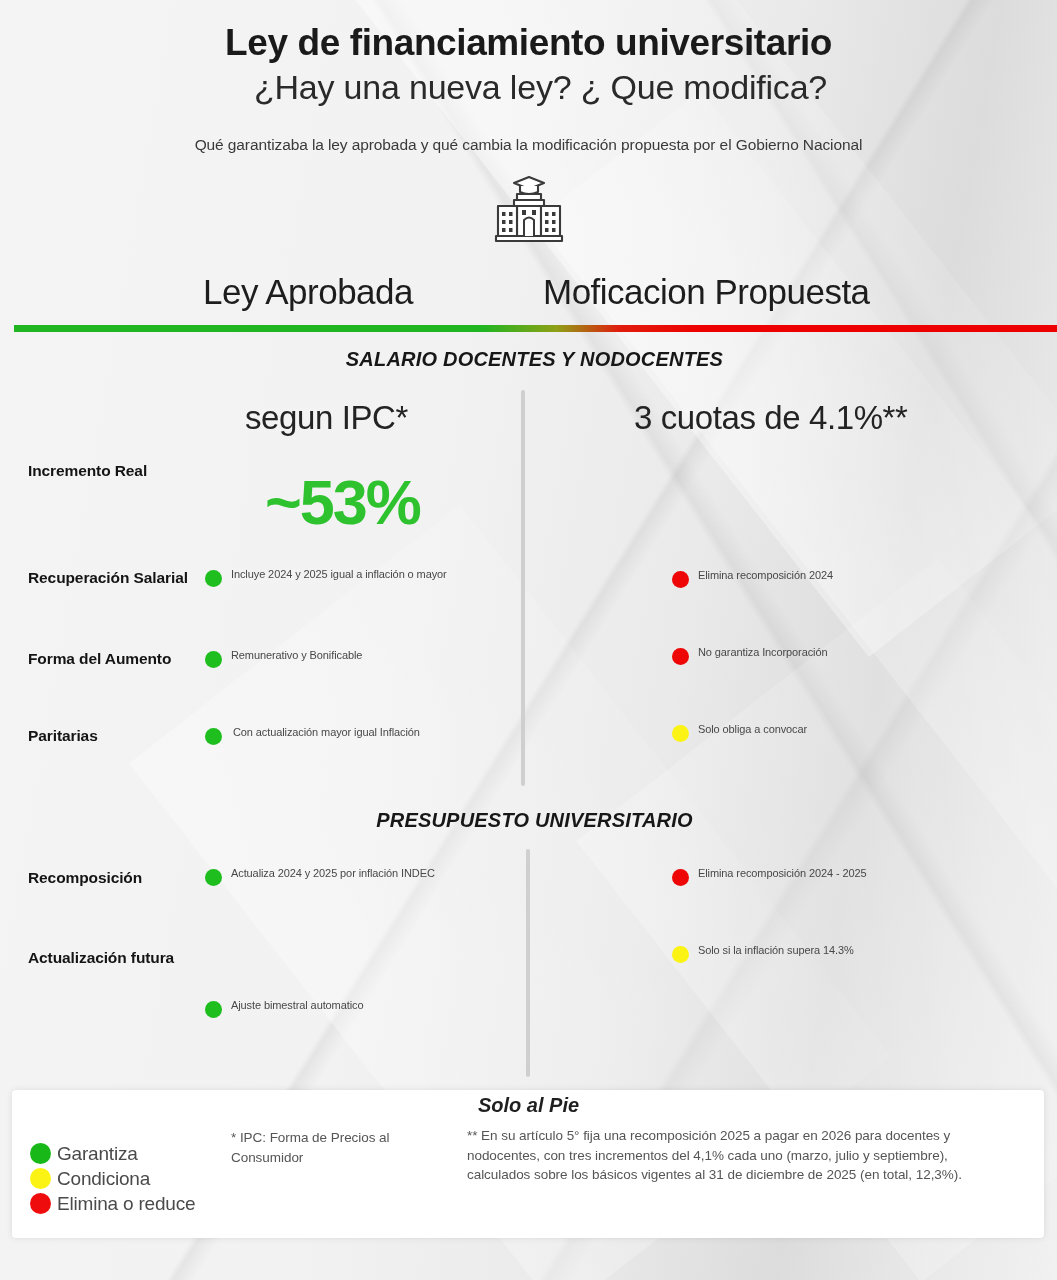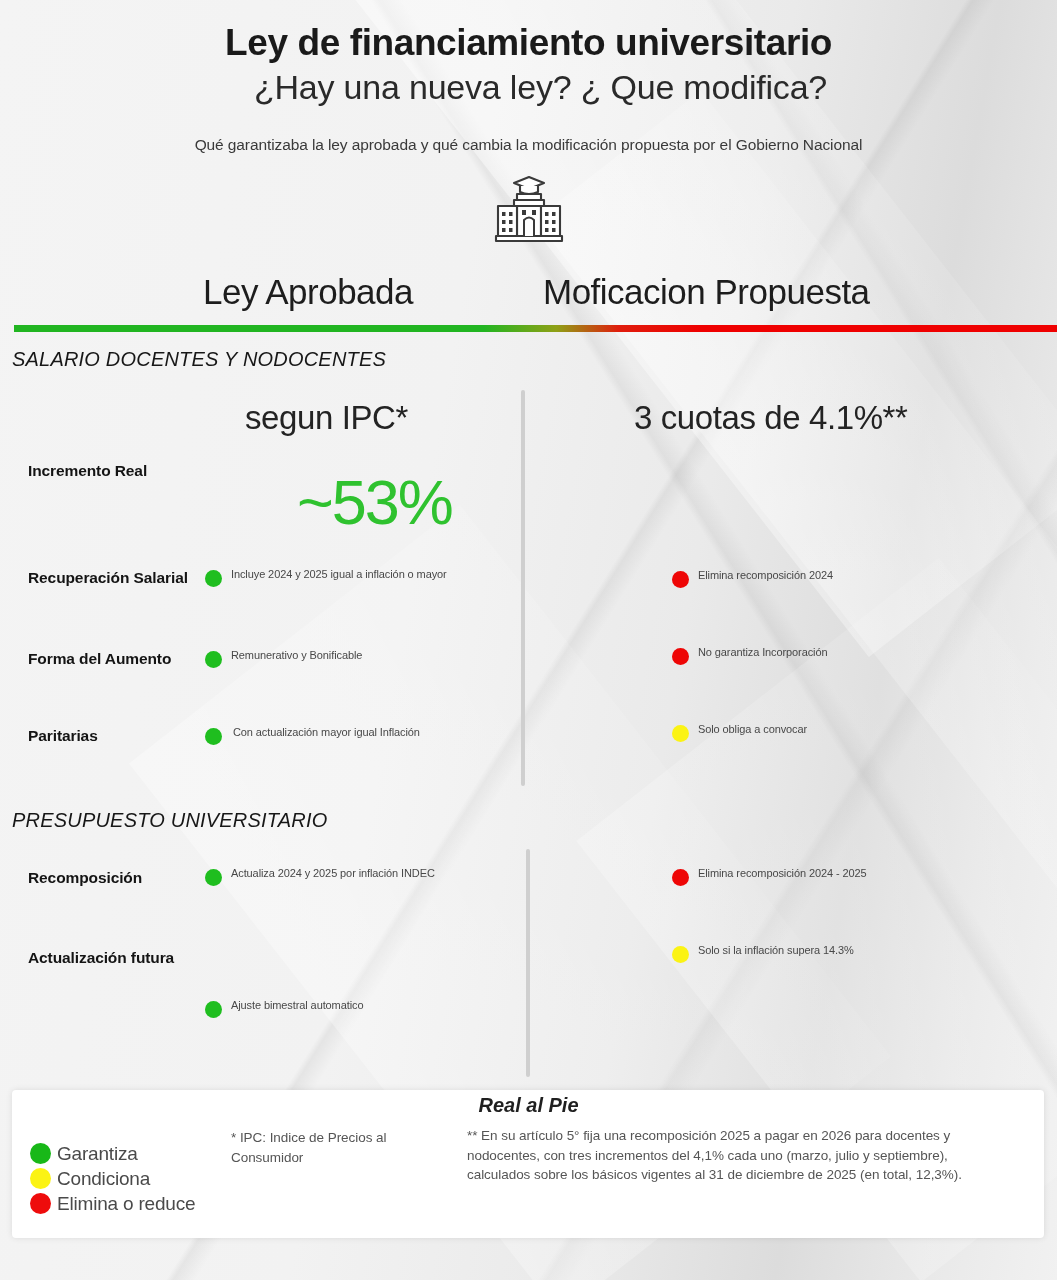--- a/index.html
+++ b/index.html
@@ -95,46 +95,46 @@
     top: 325px;
     height: 7px;
     background: linear-gradient(to right,
       #21b521 0%, #21b521 45%, #8fa016 52%, #e01d0d 58%, #ef0000 66%, #ef0000 100%);
   }
 
   
   .section-head {
     position: absolute;
     left: 0; right: 0;
+    text-align: center;
     font-size: 20px;
-    font-weight: 400;
+    font-weight: 700;
     font-style: italic;
     letter-spacing: 0.2px;
     color: #171717;
     padding-left: 12px;
   }
   #sec-head-salario     { top: 348px; }
   #sec-head-presupuesto { top: 809px; }
 
   
   .big-label {
     position: absolute;
     font-size: 33px;
     font-weight: 400;
     color: #232323;
     letter-spacing: -0.4px;
     white-space: nowrap;
   }
   .big-pct {
     position: absolute;
     font-size: 63px;
-    font-weight: 400;
+    font-weight: 700;
     letter-spacing: -2px;
     white-space: nowrap;
-    margin-left: 32px;
   }
   #big-label-left { left: 245px; top: 399px; }
   #big-pct-left   { left: 265px; top: 466px; color: #2fc22f; }
   #big-label-right{ left: 634px; top: 399px; }
   #big-pct-right  { left: 706px; top: 466px; color: #e52420; }
 
   
   .vdiv {
     position: absolute;
     width: 4px;
@@ -351,33 +351,33 @@
   <div class="bullet-item col-right" style="top:866px;">
     <span class="dot red"></span>
     <span class="bullet-text">Elimina recomposición 2024 - 2025</span>
   </div>
   <div class="bullet-item col-right" style="top:943px;">
     <span class="dot yellow"></span>
     <span class="bullet-text">Solo si la inflación supera 14.3%</span>
   </div>
 
   <div class="footer-panel"></div>
-  <div class="notas-title">Real al Pie</div>
+  <div class="notas-title">Solo al Pie</div>
 
   <div class="legend">
     <div class="legend-row">
       <span class="legend-dot green"></span>
       <span class="legend-text">Garantiza</span>
     </div>
     <div class="legend-row">
       <span class="legend-dot yellow"></span>
       <span class="legend-text">Condiciona</span>
     </div>
     <div class="legend-row">
       <span class="legend-dot red"></span>
       <span class="legend-text">Elimina o reduce</span>
     </div>
   </div>
 
-  <div class="note" id="note-ipc">* IPC: Indice de Precios al Consumidor</div>
+  <div class="note" id="note-ipc">* IPC: Forma de Precios al Consumidor</div>
   <div class="note" id="note-art5">** En su artículo 5° fija una recomposición 2025 a pagar en 2026 para docentes y nodocentes, con tres incrementos del 4,1% cada uno (marzo, julio y septiembre), calculados sobre los básicos vigentes al 31 de diciembre de 2025 (en total, 12,3%).</div>
 
 </div>
 
 </body></html>

